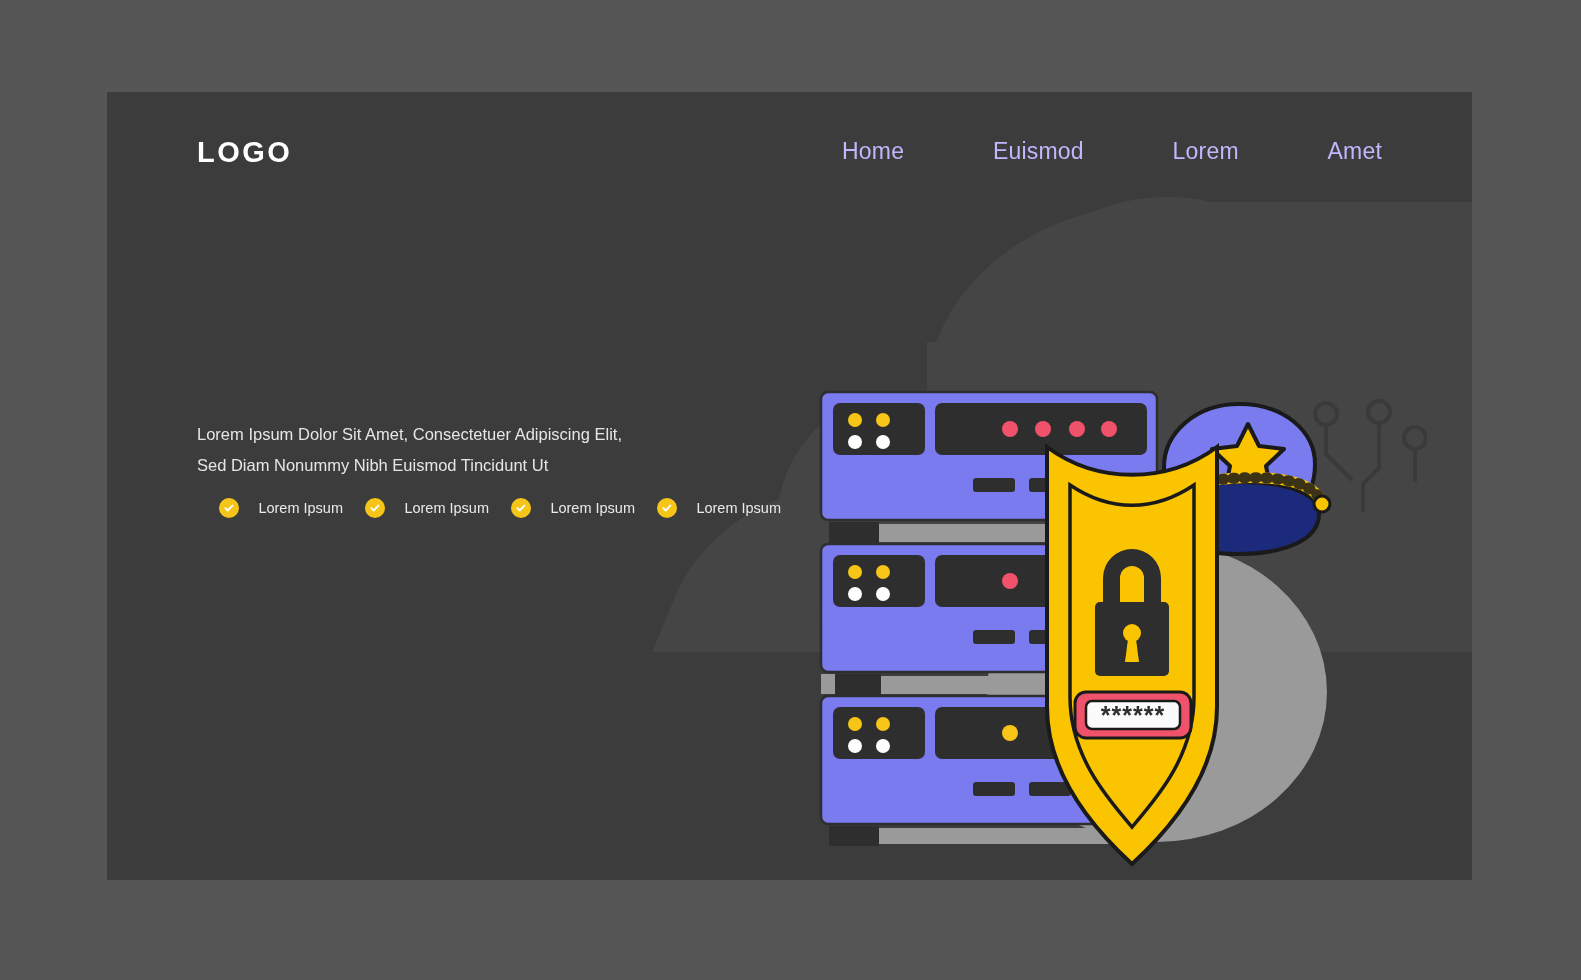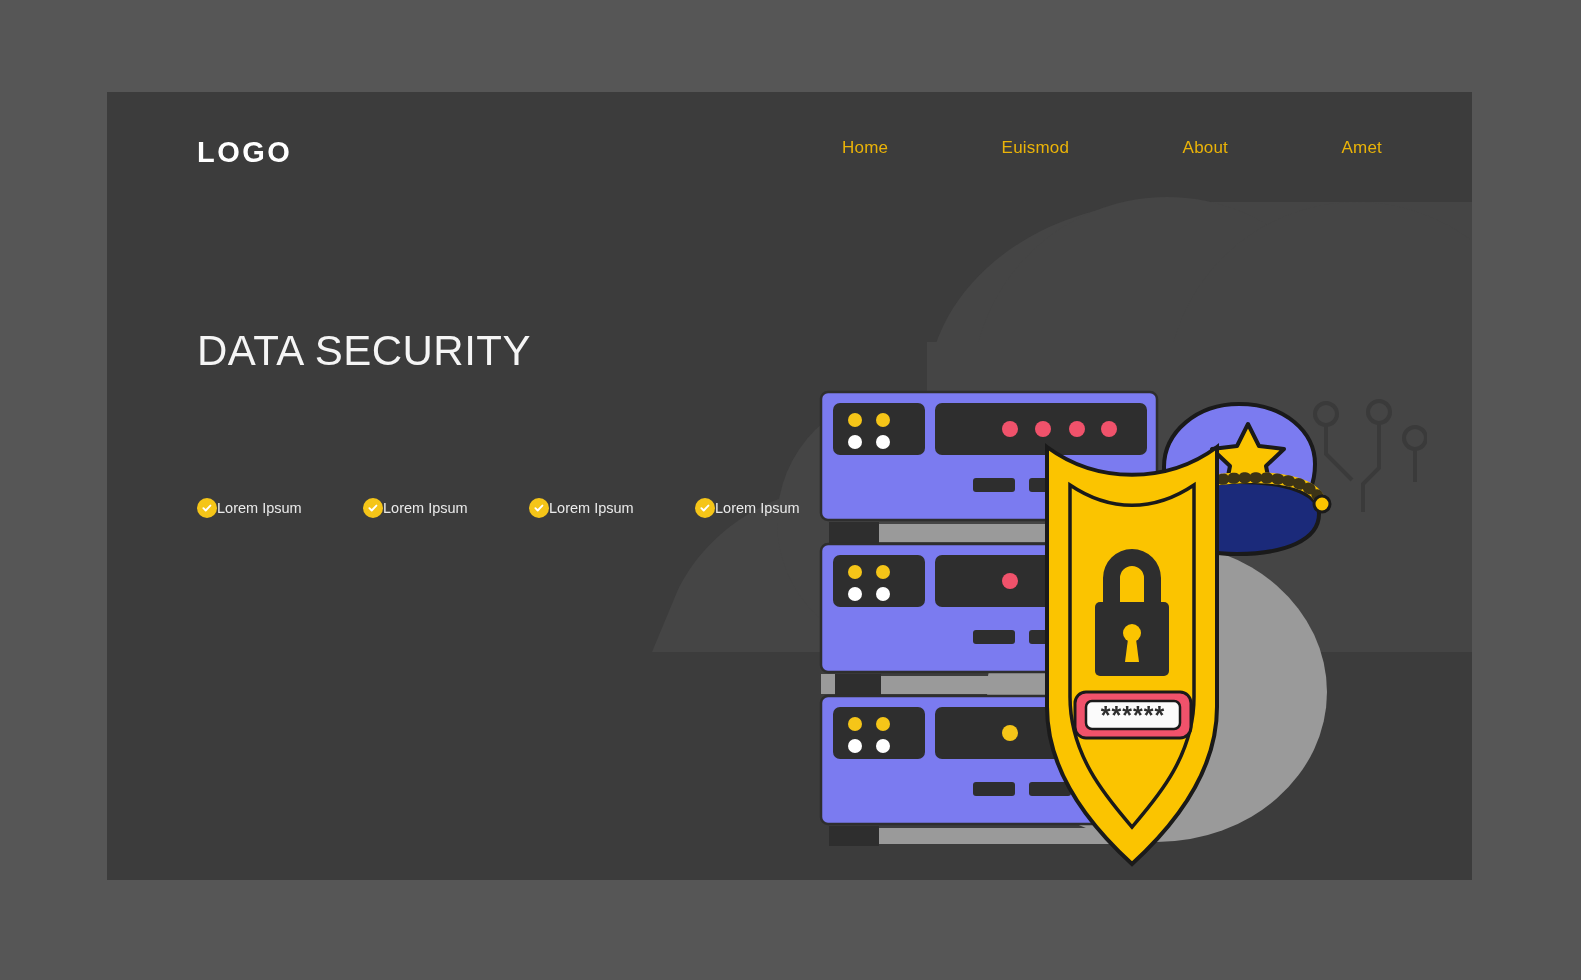--- a/index.html
+++ b/index.html
@@ -40,22 +40,22 @@
   }
   .nav {
     position:absolute;
     left:735px; top:46px;
     width:540px;
     display:flex;
     justify-content:space-between;
     align-items:center;
   }
   .nav-item {
-    font-size:17px;
-    color:#eab308;
+    font-size:23px;
+    color:#c4b5fd;
     text-decoration:none;
     letter-spacing:0.2px;
     cursor:pointer;
   }
   
   .hero-title {
     position:absolute;
     left:90px; top:235px;
     font-size:42px;
     font-weight:400;
@@ -73,22 +73,23 @@
   }
   .features {
     position:absolute;
     left:90px; top:406px;
     display:flex;
     gap:0px;
   }
   .feature {
     display:flex;
     align-items:center;
-    gap:0;
-    width:166px;
+    gap:19px;
+    width:146px;
+    justify-content:flex-end;
   }
   .check-circle {
     width:20px; height:20px;
     border-radius:50%;
     background:#f5c518;
     display:flex;
     align-items:center;
     justify-content:center;
     flex:none;
   }
@@ -139,25 +140,25 @@
       <rect x="820" y="250" width="545" height="310" fill="#454545"></rect>
       <circle cx="800" cy="430" r="130" fill="#454545"></circle>
       <rect x="800" y="430" width="565" height="130" fill="#454545"></rect>
     </svg>
 
     <div class="logo">LOGO</div>
 
     <nav class="nav">
       <a class="nav-item">Home</a>
       <a class="nav-item">Euismod</a>
-      <a class="nav-item">About</a>
+      <a class="nav-item">Lorem</a>
       <a class="nav-item">Amet</a>
     </nav>
 
-    <h1 class="hero-title">DATA SECURITY</h1>
+    <p class="hero-desc">Lorem Ipsum Dolor Sit Amet, Consectetuer Adipiscing Elit, Sed Diam Nonummy Nibh Euismod Tincidunt Ut</p>
 
     <div class="features">
       <div class="feature">
         <span class="check-circle">
           <svg width="12" height="12" viewBox="0 0 12 12">
               <path d="M2.4 6.2 L4.7 8.5 L9.4 3.6" stroke="#ffffff" stroke-width="1.9" fill="none" stroke-linecap="round" stroke-linejoin="round"></path>
             </svg>
         </span>
         <span class="feature-label">Lorem Ipsum</span>
       </div>

